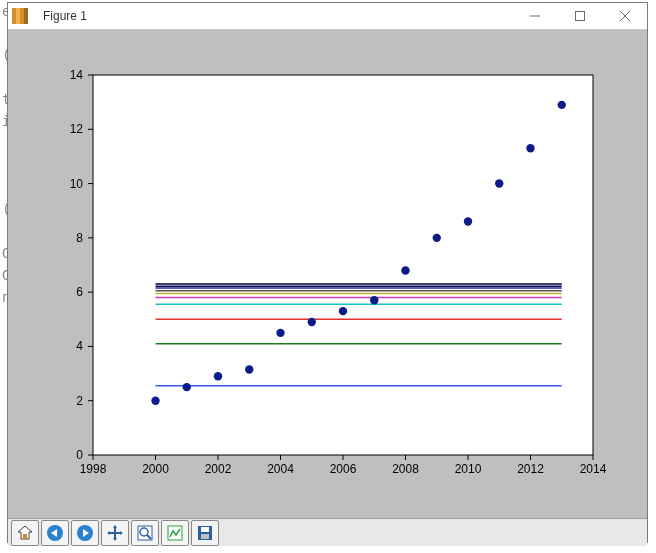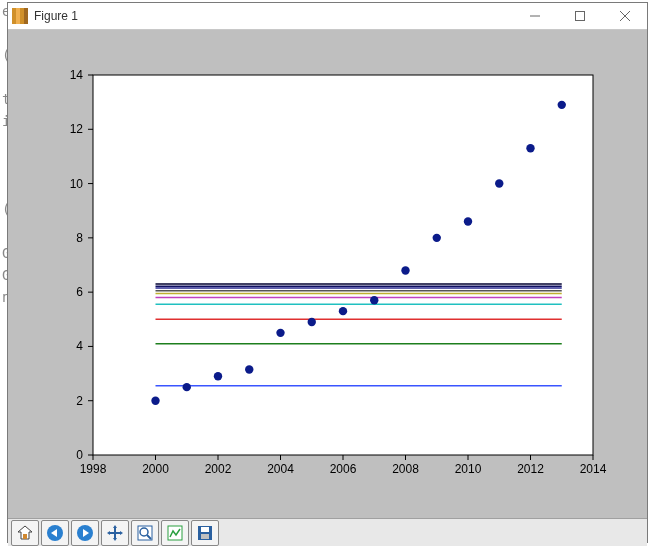--- a/index.html
+++ b/index.html
@@ -45,21 +45,21 @@
     align-items: center;
     padding-left: 4px;
   }
   .app-icon {
     width: 16px;
     height: 16px;
     margin-right: 6px;
     display: flex;
   }
   .app-icon span { width: 4px; height: 16px; }
-  .title-text { color: #333; }
+  .title-text { color: #333; margin-left: 9px; }
   .title-spacer { flex: 1; }
   .win-btn {
     width: 45px;
     height: 26px;
     display: flex;
     align-items: center;
     justify-content: center;
     color: #666;
   }
   .win-btn svg { stroke: #666; fill: none; }

